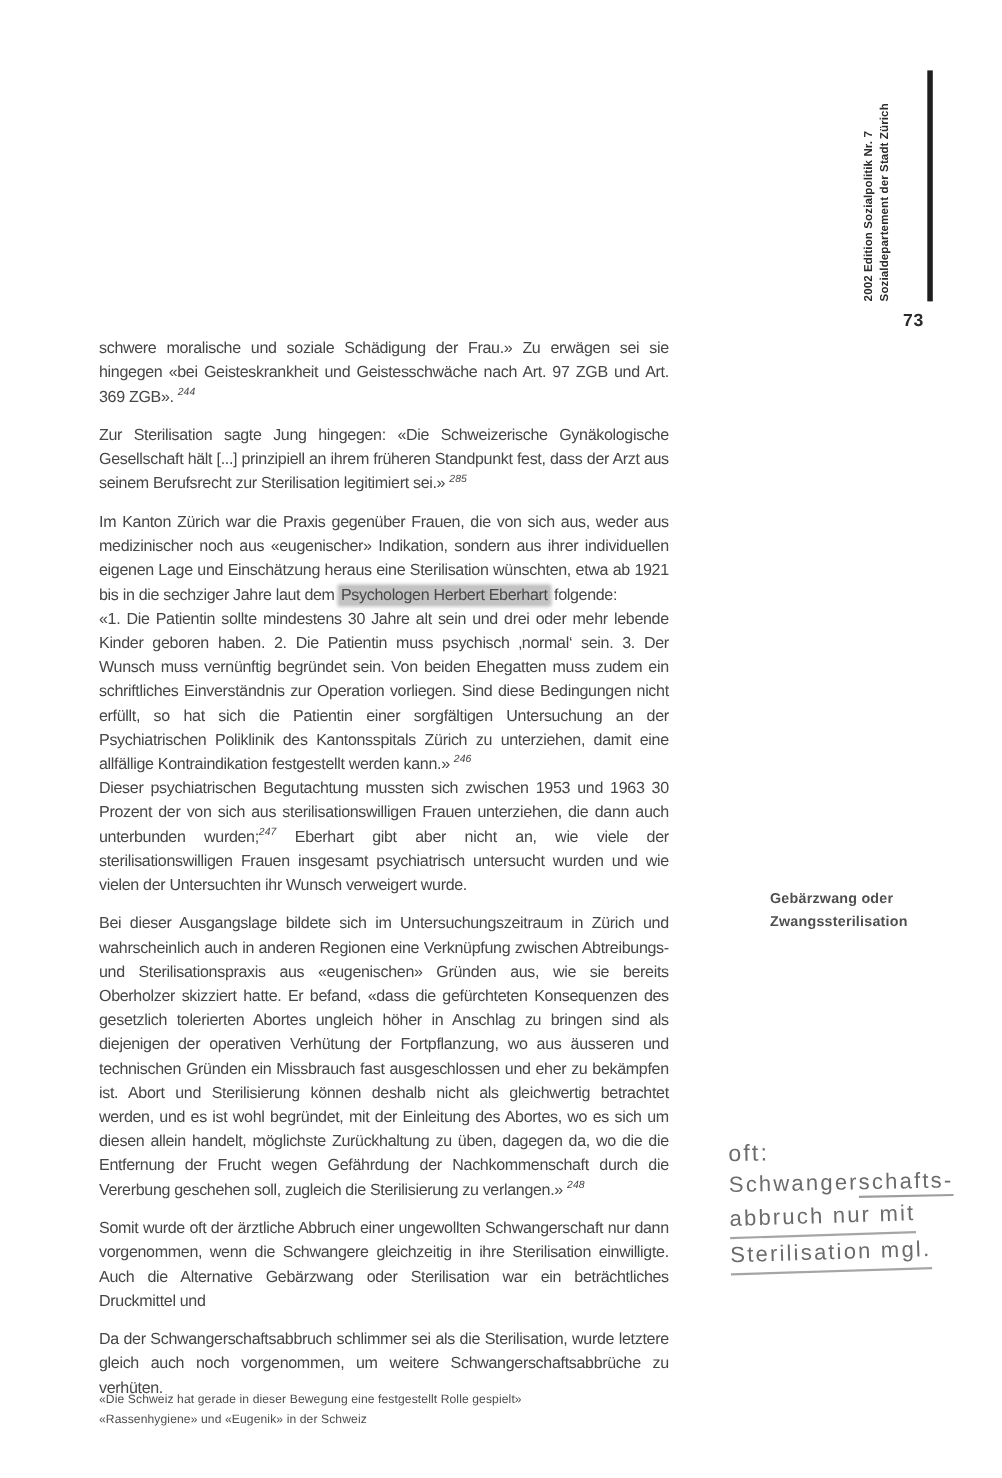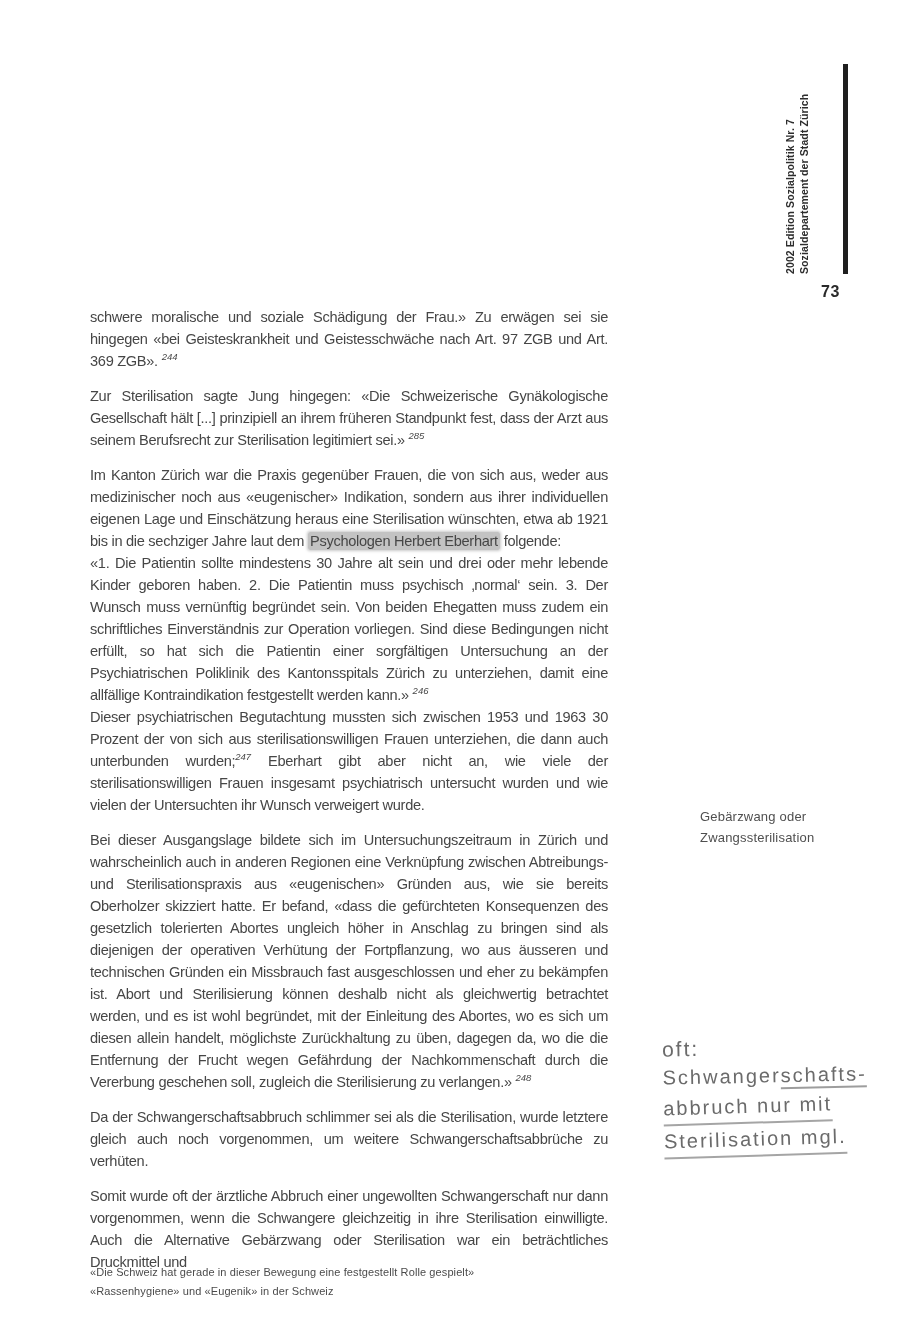--- a/index.html
+++ b/index.html
@@ -23,21 +23,21 @@
   .hl{
     background:#c3c3c3;
     box-shadow:0 0 3px 1px #c9c9c9;
     border-radius:2px;
     padding:1px 2px;
     margin-top:48px;
   }
   
   .margin-note{
     position:absolute;left:700px;top:806px;width:190px;
-    font-size:13px;font-weight:normal;line-height:21px;color:#4f4f4f;
+    font-size:13px;font-weight:bold;line-height:21px;color:#4f4f4f;
     letter-spacing:0.2px;
   }
   
   .handwriting{
     position:absolute;left:663px;top:1032px;width:250px;
     font-size:20px;line-height:29px;color:#6b6b6b;
     letter-spacing:2px;
     transform:rotate(-1.2deg);
   }
   .hw-line{display:block;white-space:nowrap;}
@@ -84,23 +84,23 @@
     <p class="gap"><span>Zur Sterilisation sagte Jung hingegen: «Die Schweizerische Gynäkologische Gesellschaft hält [...] prinzipiell an ihrem früheren Standpunkt fest, dass der Arzt aus seinem Berufsrecht zur Sterilisation legitimiert sei.» </span><sup>285</sup></p>
 
     <p class="gap"><span>Im Kanton Zürich war die Praxis gegenüber Frauen, die von sich aus, weder aus medizinischer noch aus «eugenischer» Indikation, sondern aus ihrer individuellen eigenen Lage und Einschätzung heraus eine Sterilisation wünschten, etwa ab 1921 bis in die sechziger Jahre laut dem </span><span class="hl">Psychologen Herbert Eberhart</span><span> folgende:</span></p>
 
     <p><span>«1. Die Patientin sollte mindestens 30 Jahre alt sein und drei oder mehr lebende Kinder geboren haben. 2.  Die Patientin muss psychisch ‚normal‘ sein. 3. Der Wunsch muss vernünftig begründet sein. Von beiden Ehegatten muss zudem ein schriftliches Einverständnis zur Operation vorliegen. Sind diese Bedingungen nicht erfüllt, so hat sich die Patientin einer sorgfältigen Untersuchung an der Psychiatrischen Poliklinik des Kantonsspitals Zürich zu unterziehen, damit eine allfällige Kontraindikation festgestellt werden kann.» </span><sup>246</sup></p>
 
     <p><span>Dieser psychiatrischen Begutachtung mussten sich zwischen 1953 und 1963 30 Prozent der von sich aus sterilisationswilligen Frauen unterziehen, die dann auch unterbunden wurden;</span><sup>247</sup><span> Eberhart gibt aber nicht an, wie viele der sterilisationswilligen Frauen insgesamt psychiatrisch untersucht wurden und wie vielen der Untersuchten ihr Wunsch verweigert wurde.</span></p>
 
     <p class="gap"><span>Bei dieser Ausgangslage bildete sich im Untersuchungszeitraum in Zürich und wahrscheinlich auch in anderen Regionen eine Verknüpfung zwischen Abtreibungs- und Sterilisationspraxis aus «eugenischen» Gründen aus, wie sie bereits Oberholzer skizziert hatte. Er befand, «dass die gefürchteten Konsequenzen des gesetzlich tolerierten Abortes ungleich höher in Anschlag zu bringen sind als diejenigen der operativen Verhütung der Fortpflanzung, wo aus äusseren und technischen Gründen ein Missbrauch fast ausgeschlossen und eher zu bekämpfen ist. Abort und Sterilisierung können deshalb nicht als gleichwertig betrachtet werden, und es ist wohl begründet, mit der Einleitung des Abortes, wo es sich um diesen allein handelt, möglichste Zurückhaltung zu üben, dagegen da, wo die die Entfernung der Frucht wegen Gefährdung der Nachkommenschaft durch die Vererbung geschehen soll, zugleich die Sterilisierung zu verlangen.» </span><sup>248</sup></p>
 
+    <p class="gap"><span>Somit wurde oft der ärztliche Abbruch einer ungewollten Schwangerschaft nur dann vorgenommen, wenn die Schwangere gleichzeitig in ihre Sterilisation einwilligte. Auch die Alternative Gebärzwang oder Sterilisation war ein beträchtliches Druckmittel und</span></p>
+
     <p class="gap"><span>Da der Schwangerschaftsabbruch schlimmer sei als die Sterilisation, wurde letztere gleich auch noch vorgenommen, um weitere Schwangerschaftsabbrüche zu verhüten.</span></p>
-
-    <p class="gap"><span>Somit wurde oft der ärztliche Abbruch einer ungewollten Schwangerschaft nur dann vorgenommen, wenn die Schwangere gleichzeitig in ihre Sterilisation einwilligte. Auch die Alternative Gebärzwang oder Sterilisation war ein beträchtliches Druckmittel und</span></p>
   </div>
 
   <div class="margin-note">
     <span>Gebärzwang oder</span><br>
     <span>Zwangssterilisation</span>
   </div>
 
   <div class="handwriting">
     <span class="hw-line hw-l1">oft:</span>
     <span class="hw-line"><span>Schwanger</span><span class="hw-u">schafts-</span></span>

